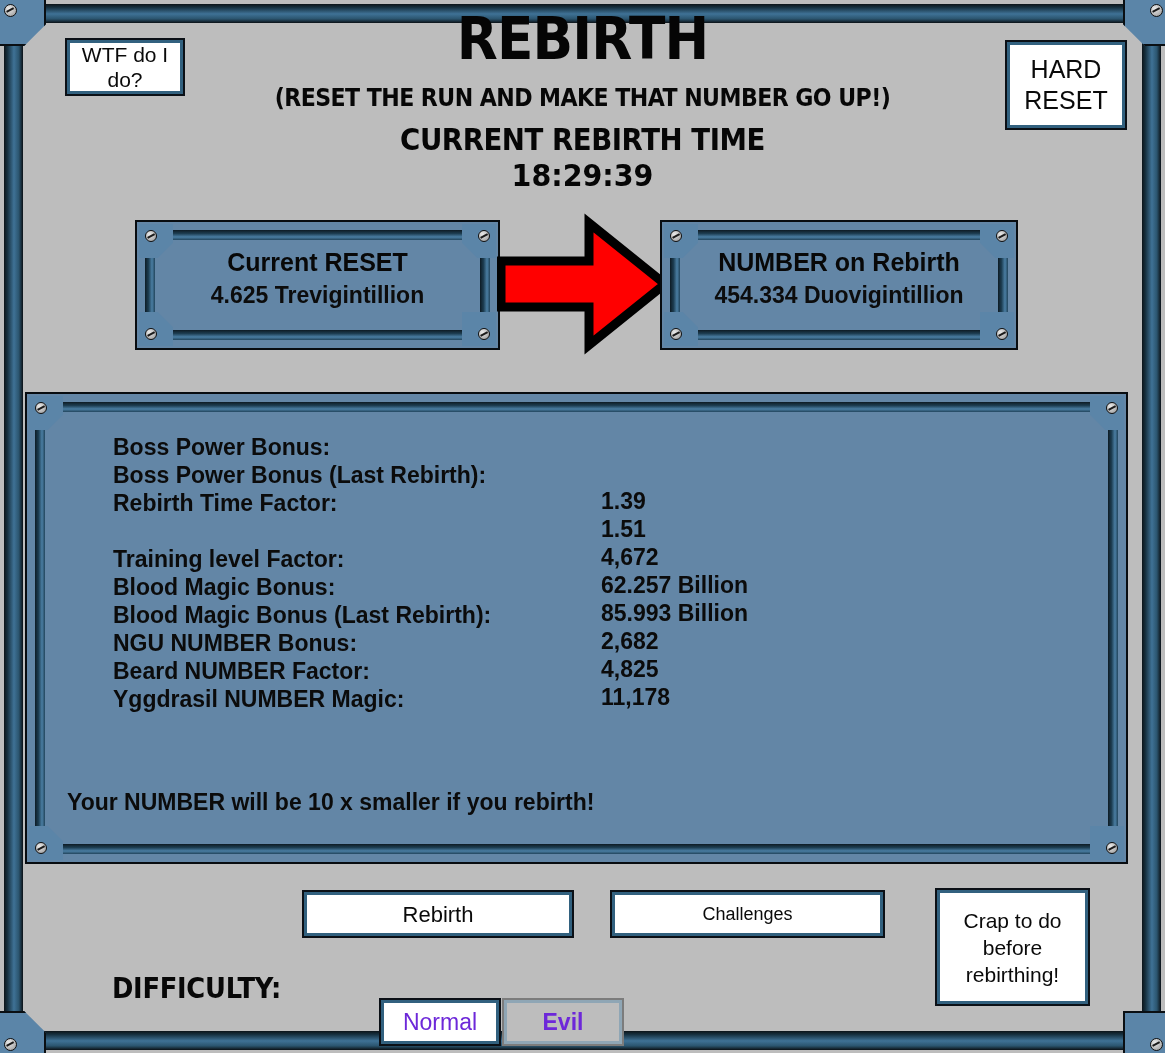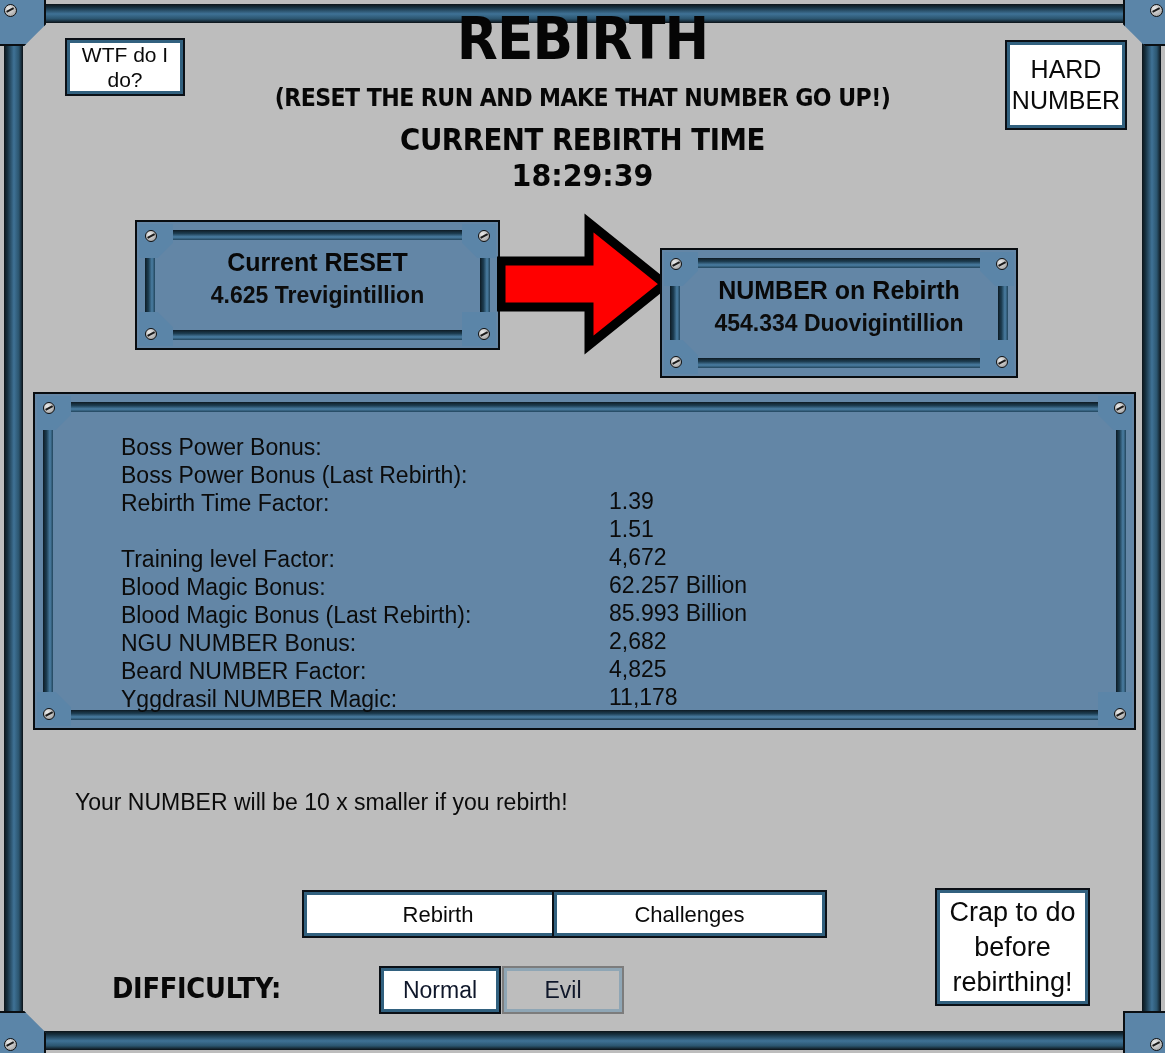--- a/index.html
+++ b/index.html
@@ -136,47 +136,48 @@
     text-align: center;
     color: #0a0a0a;
     font-family: "Liberation Sans", sans-serif;
     font-size: 22px;
     line-height: 25px;
     cursor: pointer;
     user-select: none;
   }
   .wtf-btn   { left: 65px;  top: 38px;  width: 120px; height: 58px;  font-size: 21px; }
   .hard-btn  { left: 1005px;top: 40px;  width: 122px; height: 90px;  font-size: 25px; line-height: 31px; }
-  .crap-btn  { left: 935px; top: 888px; width: 155px; height: 118px; font-size: 27px; line-height: 35px; }
+  .crap-btn  { left: 935px; top: 888px; width: 155px; height: 118px; font-size: 21px; line-height: 27px; }
   .rebirth-btn   { left: 302px; top: 890px; width: 272px; height: 48px; font-size: 22px; }
-  .challenges-btn{ left: 552px; top: 890px; width: 275px; height: 48px; font-size: 22px; }
+  .challenges-btn{ left: 610px; top: 890px; width: 275px; height: 48px; font-size: 18px; }
 
   
   .diffbtn {
     position: absolute;
     box-sizing: border-box;
     display: flex;
     align-items: center;
     justify-content: center;
     font-family: "Liberation Sans", sans-serif;
     font-size: 23px;
-    color: #0f172a;
+    color: #6d28d9;
     cursor: pointer;
     user-select: none;
+    margin-top: 32px;
   }
   .diffbtn.inactive {
     background: #ffffff;
     border: 2px solid #0b1016;
     box-shadow: inset 0 0 0 3px #32617f, inset 0 0 0 5px #ffffff;
   }
   .diffbtn.active {
     background: #bdbdbd;
     border: 2px solid #7c7c7c;
     box-shadow: inset 0 0 0 3px #8fa6b5, inset 0 0 0 5px #bdbdbd;
-    font-weight: normal;
+    font-weight: bold;
   }
   .diff-normal { left: 379px; top: 966px; width: 122px; height: 48px; }
   .diff-evil   { left: 502px; top: 966px; width: 122px; height: 48px; }
 
   .difficulty-label {
     position: absolute;
     left: 112px; top: 972px;
     font-family: "DejaVu Sans", sans-serif;
     font-weight: bold;
     font-size: 28px;
@@ -212,21 +213,21 @@
   .pc-tl { left: 2px;  top: 2px;  clip-path: polygon(0 0,100% 0,100% 55%,55% 100%,0 100%); }
   .pc-tr { right: 2px; top: 2px;  clip-path: polygon(0 0,100% 0,100% 100%,45% 100%,0 55%); }
   .pc-bl { left: 2px;  bottom: 2px;clip-path: polygon(0 0,55% 0,100% 45%,100% 100%,0 100%); }
   .pc-br { right: 2px; bottom: 2px;clip-path: polygon(0 0,100% 0,100% 100%,0 100%,0 45%); }
 
   .panel .screw { width: 12px; height: 12px; }
 
   
   .numpanel { width: 365px; height: 130px; }
   .numpanel.left  { left: 135px; top: 220px; }
-  .numpanel.right { left: 660px; top: 220px; width: 358px; margin-top: 28px; }
+  .numpanel.right { left: 660px; top: 220px; width: 358px; }
   .numpanel .title-line {
     position: absolute;
     left: 0; right: 0; top: 26px;
     text-align: center;
     font-family: "Liberation Sans", sans-serif;
     font-weight: bold;
     font-size: 25px;
     color: #080808;
   }
   .numpanel .value-line {
@@ -234,22 +235,22 @@
     left: 0; right: 0; top: 60px;
     text-align: center;
     font-family: "Liberation Sans", sans-serif;
     font-size: 23px;
     color: #0c0c0c;
     font-weight: bold;
   }
 
   
   .statspanel {
-    left: 33px; top: 392px;
-    width: 1103px; height: 338px;
+    left: 25px; top: 392px;
+    width: 1103px; height: 472px; font-weight: bold;
   }
 
   .stats-list {
     position: absolute;
     left: 86px; top: 38px;
     width: 950px;
   }
   .stat-row {
     position: relative;
     height: 28px;
@@ -304,21 +305,21 @@
   <div class="corner corner-br">
     <div class="screw"></div>
   </div>
 
   <div class="title">REBIRTH</div>
   <div class="subtitle">(RESET THE RUN AND MAKE THAT NUMBER GO UP!)</div>
   <div class="rb-time-label">CURRENT REBIRTH TIME</div>
   <div class="rb-time-value">18:29:39</div>
 
   <div class="wbtn wtf-btn">WTF do I do?</div>
-  <div class="wbtn hard-btn">HARD NUMBER</div>
+  <div class="wbtn hard-btn">HARD RESET</div>
 
   <div class="panel numpanel left">
     <div class="rail" style="left:30px;right:30px;top:8px;"></div>
     <div class="rail" style="left:30px;right:30px;bottom:8px;"></div>
     <div class="rail-v" style="top:36px;bottom:36px;left:8px;"></div>
     <div class="rail-v" style="top:36px;bottom:36px;right:8px;"></div>
     <div class="panel-corner pc-tl">
         <div class="screw" style="left:6px;top:6px;"></div>
       </div>
     <div class="panel-corner pc-tr">

